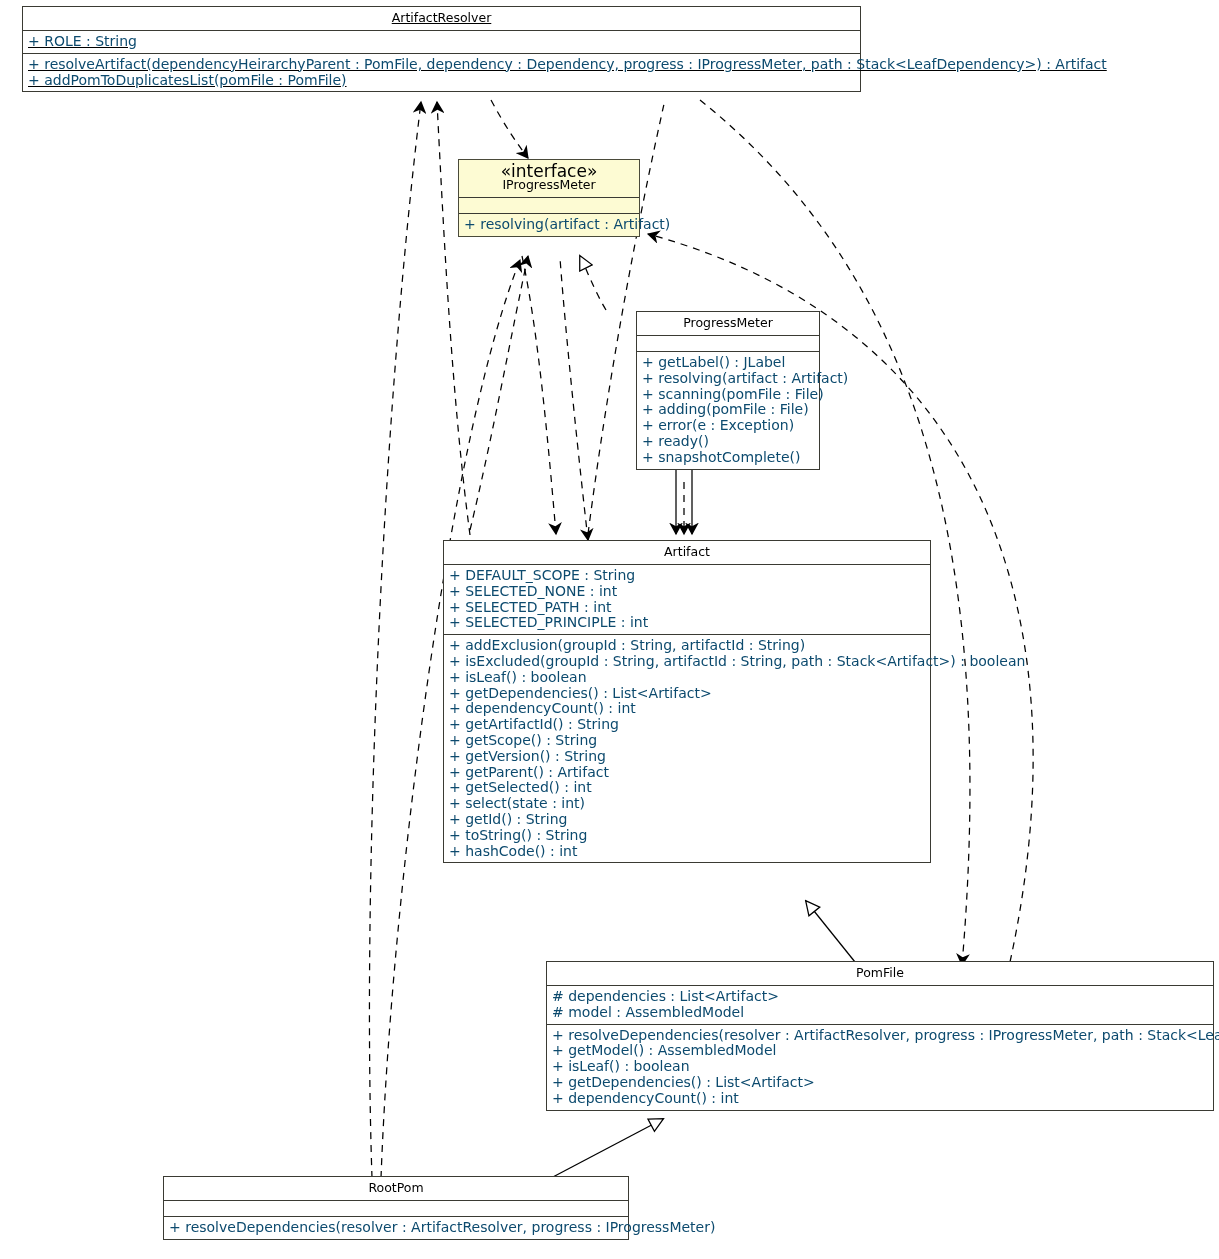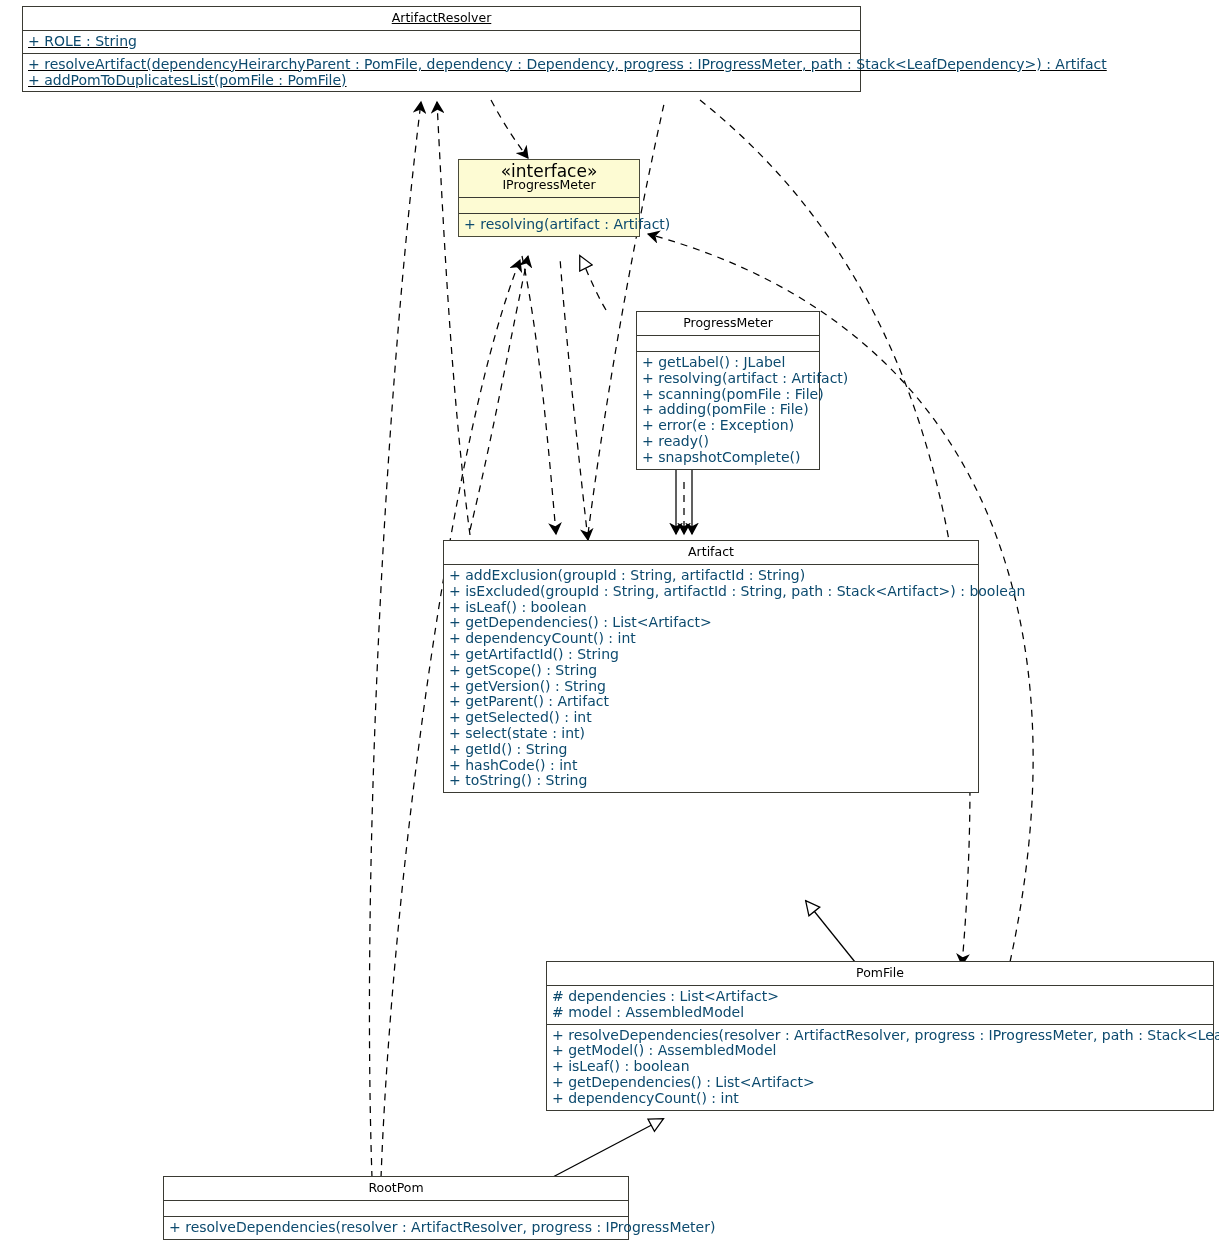--- a/index.html
+++ b/index.html
@@ -92,37 +92,43 @@
       <div class="row">+ getLabel() : JLabel</div>
       <div class="row">+ resolving(artifact : Artifact)</div>
       <div class="row">+ scanning(pomFile : File)</div>
       <div class="row">+ adding(pomFile : File)</div>
       <div class="row">+ error(e : Exception)</div>
       <div class="row">+ ready()</div>
       <div class="row">+ snapshotComplete()</div>
     </div>
   </div>
 
-  <div class="node" style="left:443px;top:540px;width:536px;">
+  <div class="node" style="left:443px;top:540px;width:488px;">
     <div class="title">Artifact</div>
+    <div class="sect">
+      <div class="row">+ DEFAULT_SCOPE : String</div>
+      <div class="row">+ SELECTED_NONE : int</div>
+      <div class="row">+ SELECTED_PATH : int</div>
+      <div class="row">+ SELECTED_PRINCIPLE : int</div>
+    </div>
     <div class="sect">
       <div class="row">+ addExclusion(groupId : String, artifactId : String)</div>
       <div class="row">+ isExcluded(groupId : String, artifactId : String, path : Stack&lt;Artifact&gt;) : boolean</div>
       <div class="row">+ isLeaf() : boolean</div>
       <div class="row">+ getDependencies() : List&lt;Artifact&gt;</div>
       <div class="row">+ dependencyCount() : int</div>
       <div class="row">+ getArtifactId() : String</div>
       <div class="row">+ getScope() : String</div>
       <div class="row">+ getVersion() : String</div>
       <div class="row">+ getParent() : Artifact</div>
       <div class="row">+ getSelected() : int</div>
       <div class="row">+ select(state : int)</div>
       <div class="row">+ getId() : String</div>
+      <div class="row">+ toString() : String</div>
       <div class="row">+ hashCode() : int</div>
-      <div class="row">+ toString() : String</div>
     </div>
   </div>
 
   <div class="node" style="left:546px;top:961px;width:668px;">
     <div class="title">PomFile</div>
     <div class="sect">
       <div class="row"># dependencies : List&lt;Artifact&gt;</div>
       <div class="row"># model : AssembledModel</div>
     </div>
     <div class="sect">

